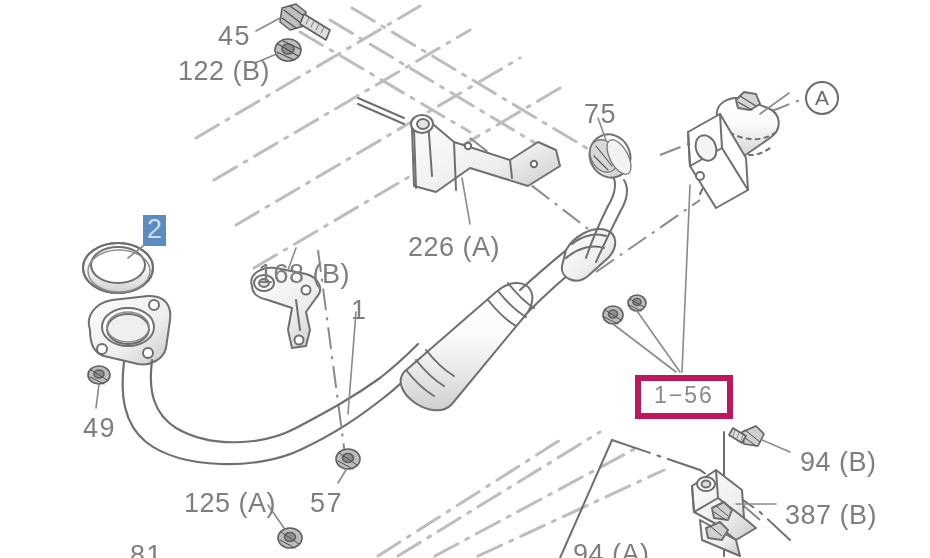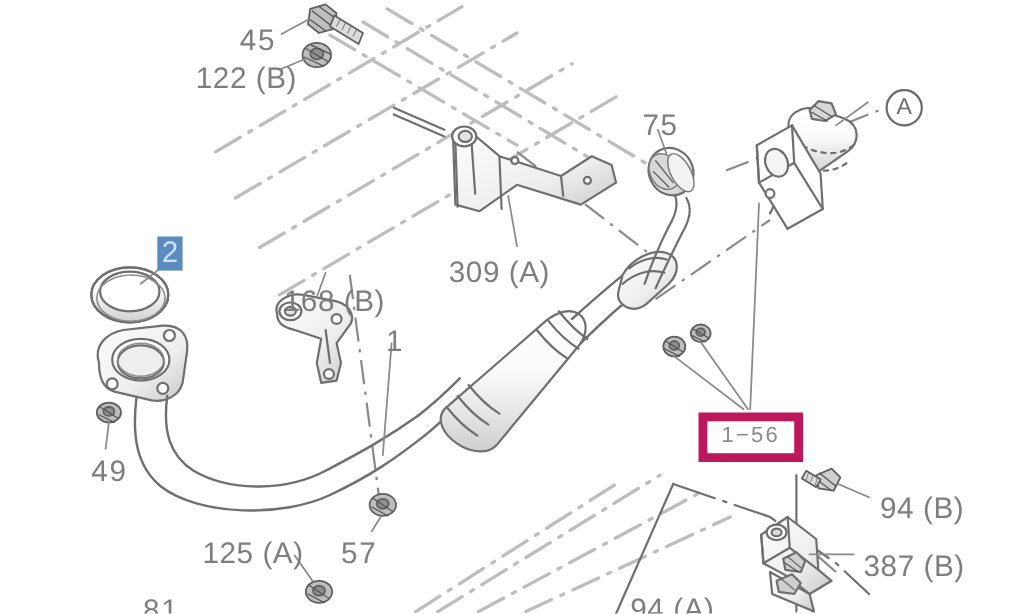--- a/index.html
+++ b/index.html
@@ -43,26 +43,26 @@
     font-size: 27px;
     line-height: 1;
     white-space: nowrap;
     background: #5b8cc0;
     color: #cfe0f0;
     padding: 1px 4px 3px 4px;
     box-sizing: border-box;
   }
   .boxed {
     position: absolute;
-    border: 8px solid #be185d;
+    border: 6px solid #be185d;
     background: #ffffff;
     padding: 3px 13px 6px 13px;
     color: #8a8a8a;
     font-family: "Liberation Sans", sans-serif;
-    font-size: 20px;
+    font-size: 23px;
     line-height: 1;
     letter-spacing: 2px;
     white-space: nowrap;
   }
   .circ-ref {
     position: absolute;
     width: 34px;
     height: 34px;
     border: 2px solid #6a6a6a;
     border-radius: 50%;
@@ -330,21 +330,21 @@
 
   <div>
 
     <span class="lbl" style="left:218px; top:23px;">45</span>
     <span class="lbl paren" style="left:178px; top:58px;">122 (B)</span>
     <span class="lbl" style="left:584px; top:101px;">75</span>
 
     <span class="lbl-sel" style="left:143px; top:215px;">2</span>
 
     <span class="lbl paren" style="left:258px; top:223px;margin-top:38px;">168 (B)</span>
-    <span class="lbl paren" style="left:408px; top:234px;">309 (A)</span>
+    <span class="lbl paren" style="left:408px; top:234px;">226 (A)</span>
     <span class="lbl" style="left:351px; top:297px;">1</span>
     <span class="lbl" style="left:83px;  top:415px;">49</span>
     <span class="lbl" style="left:310px; top:490px;">57</span>
     <span class="lbl paren" style="left:184px; top:490px;">125 (A)</span>
     <span class="lbl paren" style="left:800px; top:449px;">94 (B)</span>
     <span class="lbl paren" style="left:785px; top:502px;">387 (B)</span>
     <span class="lbl paren" style="left:573px; top:541px;">94 (A)</span>
     <span class="lbl" style="left:130px; top:542px;">81</span>
 
     <span class="boxed" style="left:635px; top:375px;">1−56</span>

